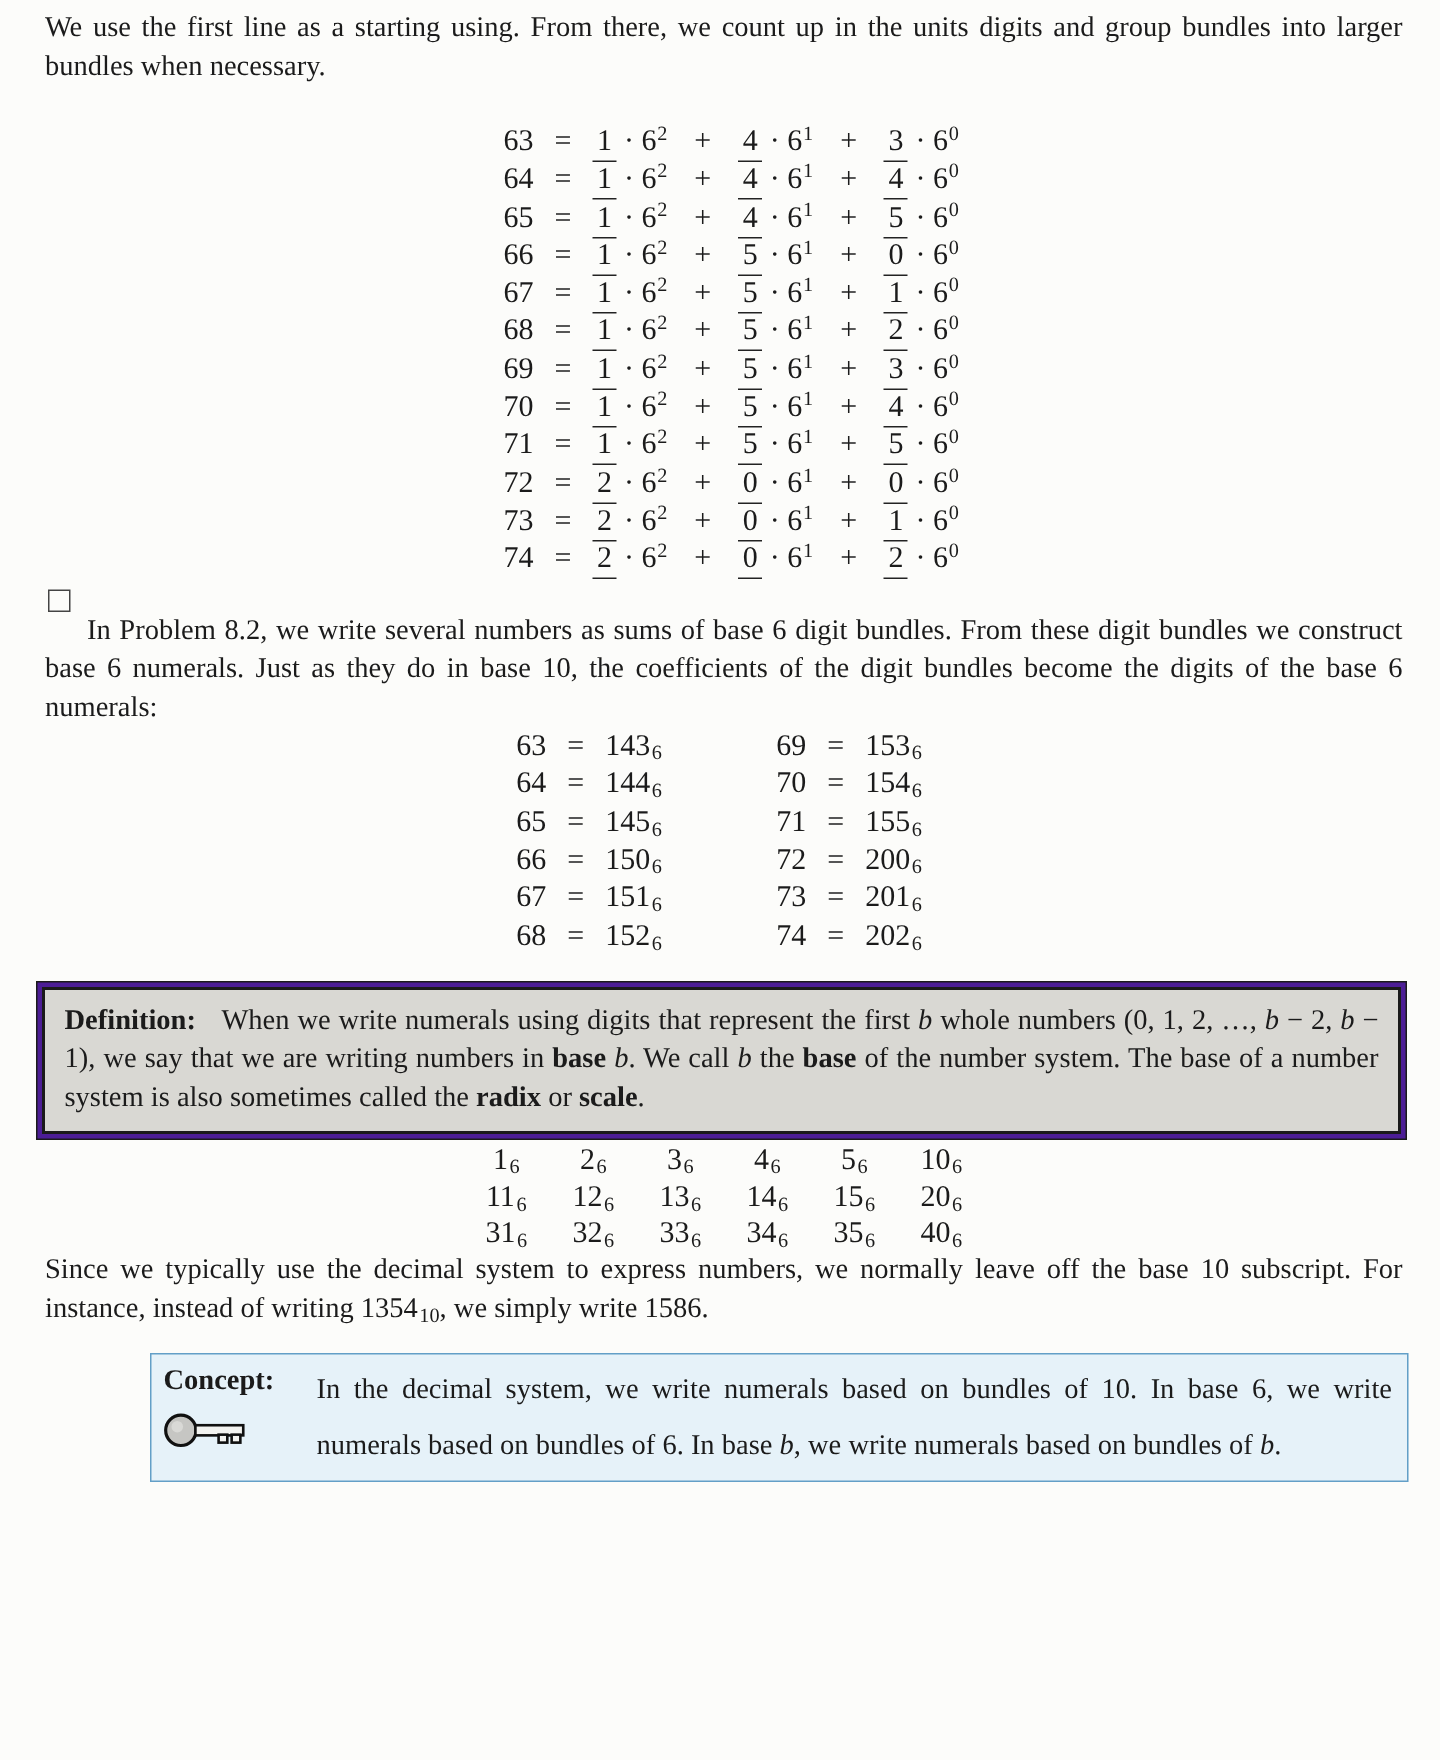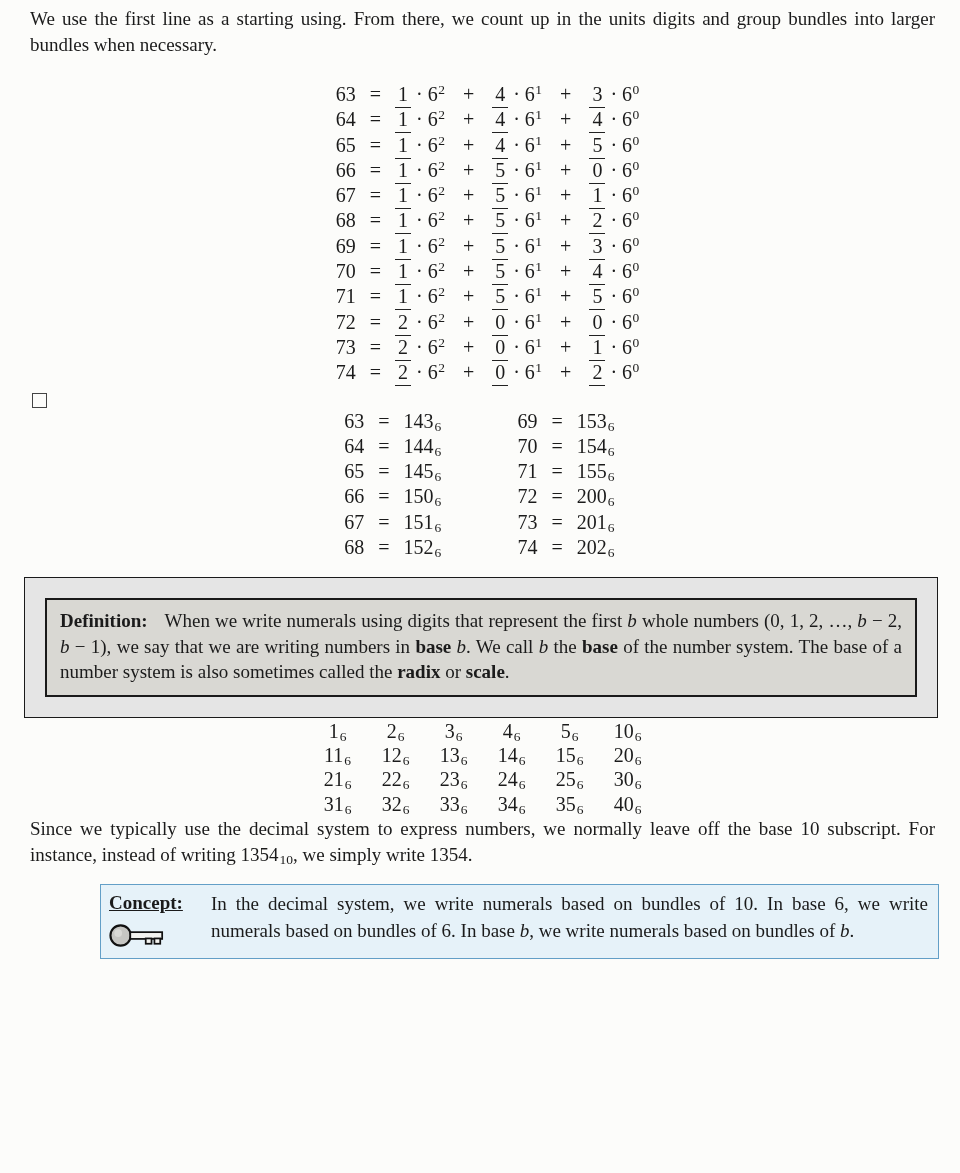--- a/index.html
+++ b/index.html
@@ -54,22 +54,22 @@
   }
   .conv-n { width: 32px; text-align: right; }
   .conv-eq { margin: 0 14px; }
   .conv-v { width: 56px; }
   .conv-gap { width: 46px; }
 
   
   .def-box {
     margin: 17px -3px 0 -6px;
     border: 1.5px solid #1a1a1a;
-    padding: 20px;
-    background: #e5e5e5;
+    padding: 3px;
+    background: #4c1d95;
   }
   .def-inner {
     border: 2.5px solid #1a1a1a;
     background: #d9d8d3;
     padding: 8px 13px 10px;
   }
   .def-inner p { margin: 0; font-size: 19px; line-height: 25.5px; text-align: justify; }
   .def-label { font-weight: bold; margin-right: 17px; }
 
   
@@ -83,23 +83,23 @@
   
   .concept-box {
     margin: 17px 0 0 70px;
     width: 819px;
     border: 1.5px solid #639fc7;
     background: #e6f2f9;
     padding: 5px 10px 5px 8px;
     display: flex;
   }
   .concept-left { width: 102px; flex: none; }
-  .concept-label { font-weight: bold; font-size: 19px; line-height: 25.5px; text-decoration: underline; }
+  .concept-label { font-weight: bold; font-size: 19px; line-height: 25.5px; }
   .concept-key { margin: 4px 0 0 0; display: block; }
-  .concept-text { flex: 1; font-size: 19px; line-height: 27px; text-align: justify; }
+  .concept-text { flex: 1; font-size: 19px; line-height: 37px; text-align: justify; }
 </style>
 </head>
 <body style="color: rgb(27, 27, 27);">
 
 <div class="page">
 
   <p class="para">We use the first line as a starting using. From there, we count up in the units digits and group bundles into larger bundles when necessary.</p>
 
   <div class="exp-table" id="expansion-table">
       <div class="exp-row">
@@ -279,20 +279,21 @@
         <span class="exp-base">6<sup class="exp-sup">1</sup></span>
         <span class="exp-plus">+</span>
         <span class="exp-coef">2</span>
         <span class="exp-cdot">·</span>
         <span class="exp-base">6<sup class="exp-sup">0</sup></span>
       </div>
     </div>
 
   <div class="qed"></div>
 
+  <p class="para indent mt18">In Problem 8.2, we write several numbers as sums of base 6 digit bundles. From these digit bundles we construct base 6 numerals. Just as they do in base 10, the coefficients of the digit bundles become the digits of the base 6 numerals:</p>
 
   <div class="conv-table" id="conversion-table">
       <div class="conv-row">
         <span class="conv-group" style="display: inline-flex; align-items: baseline;">
           <span class="conv-n">63</span>
           <span class="conv-eq">=</span>
           <span class="conv-v">143<sub>6</sub></span>
         </span>
         <span class="conv-gap"></span>
         <span class="conv-group" style="display: inline-flex; align-items: baseline;">
@@ -386,38 +387,30 @@
       </div>
       <div class="grid-row">
         <span class="grid-cell">11<sub>6</sub></span>
         <span class="grid-cell">12<sub>6</sub></span>
         <span class="grid-cell">13<sub>6</sub></span>
         <span class="grid-cell">14<sub>6</sub></span>
         <span class="grid-cell">15<sub>6</sub></span>
         <span class="grid-cell">20<sub>6</sub></span>
       </div>
       <div class="grid-row">
-        <span class="grid-cell">21<sub>6</sub></span>
-        <span class="grid-cell">22<sub>6</sub></span>
-        <span class="grid-cell">23<sub>6</sub></span>
-        <span class="grid-cell">24<sub>6</sub></span>
-        <span class="grid-cell">25<sub>6</sub></span>
-        <span class="grid-cell">30<sub>6</sub></span>
-      </div>
-      <div class="grid-row">
         <span class="grid-cell">31<sub>6</sub></span>
         <span class="grid-cell">32<sub>6</sub></span>
         <span class="grid-cell">33<sub>6</sub></span>
         <span class="grid-cell">34<sub>6</sub></span>
         <span class="grid-cell">35<sub>6</sub></span>
         <span class="grid-cell">40<sub>6</sub></span>
       </div>
     </div>
 
-  <p class="para mt5"><span>Since we typically use the decimal system to express numbers, we normally leave off the base 10 subscript. For instance, instead of writing 1354</span><sub>10</sub><span>, we simply write 1354.</span></p>
+  <p class="para mt5"><span>Since we typically use the decimal system to express numbers, we normally leave off the base 10 subscript. For instance, instead of writing 1354</span><sub>10</sub><span>, we simply write 1586.</span></p>
 
   <div class="concept-box" style="background: rgb(230, 242, 249); border-color: rgb(99, 159, 199);">
     <div class="concept-left">
       <div class="concept-label">Concept:</div>
       <svg class="concept-key" width="58" height="33" viewBox="0 0 60 34">
         <circle cx="12" cy="16" r="10.5" fill="#c6c6c3" stroke="#111" stroke-width="2.2"></circle>
         <circle cx="9.5" cy="13.5" r="4" fill="#d9d9d6" stroke="none"></circle>
         <rect x="22" y="12.5" width="33" height="7" fill="#f3f3f0" stroke="#111" stroke-width="1.8"></rect>
         <rect x="38" y="19" width="6" height="5.5" fill="#f3f3f0" stroke="#111" stroke-width="1.8"></rect>
         <rect x="47" y="19" width="6" height="5.5" fill="#f3f3f0" stroke="#111" stroke-width="1.8"></rect>

